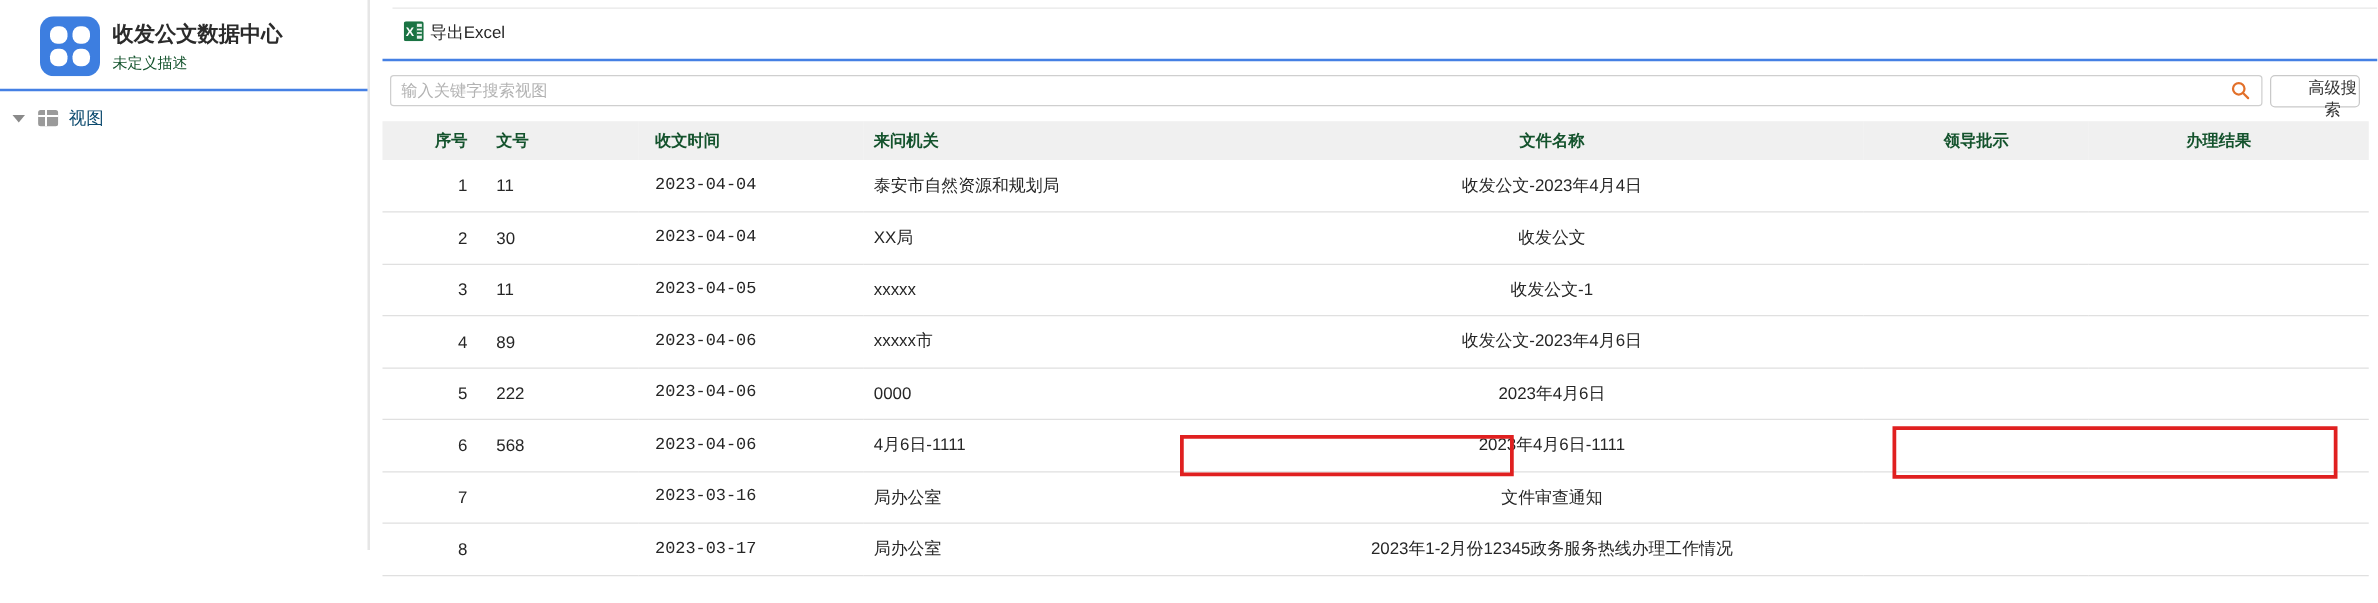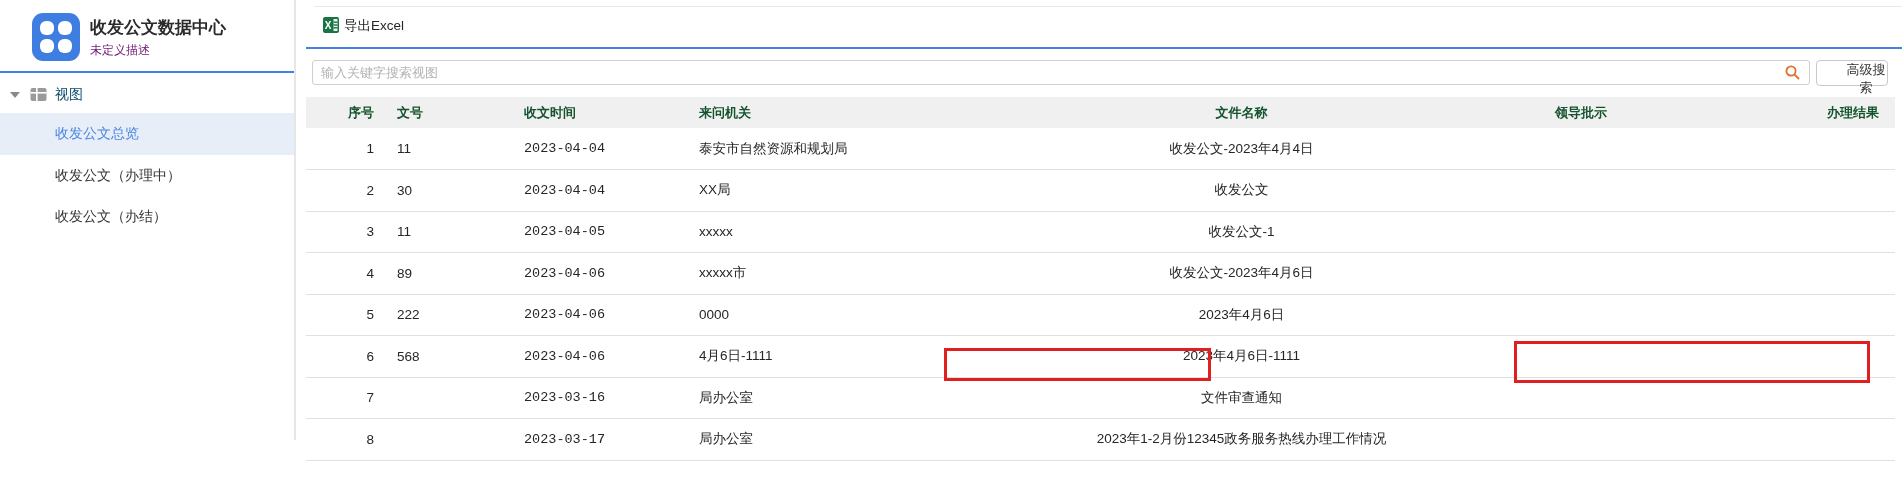--- a/index.html
+++ b/index.html
@@ -8,21 +8,21 @@
     position:relative; overflow:hidden; background:#fff;
     font-family:"Liberation Sans","DejaVu Sans",sans-serif;
     color:#262626; font-size:13px;
   }
 
   
   .sidebar { position:absolute; left:0; top:0; width:296px; height:440px;
              background:#fff; border-right:2px solid #e6e6e6; }
   .app-logo { position:absolute; left:32px; top:13px; width:48px; height:48px; }
   .app-title { position:absolute; left:90px; top:16px; font-size:17px; font-weight:600; color:#2b2b2b; white-space:nowrap; }
-  .app-subtitle { position:absolute; left:90px; top:42px; font-size:12px; color:#701a75; }
+  .app-subtitle { position:absolute; left:90px; top:42px; font-size:12px; color:#14532d; }
   .sidebar-divider { position:absolute; left:0; top:71px; width:294px; height:2px; background:#4580e4; }
   .tree-head { position:absolute; left:0; top:84px; width:294px; height:22px; cursor:pointer; }
   .caret-down { position:absolute; left:10px; top:8px; width:0; height:0;
                 border-left:5px solid transparent; border-right:5px solid transparent;
                 border-top:6px solid #8a8a8a; }
   .grid-icon { position:absolute; left:30px; top:3px; }
   .tree-head-label { position:absolute; left:55px; top:2px; font-size:14px; color:#0c4a6e; }
   .tree-items { position:absolute; left:0; top:113px; width:294px; }
   .tree-item { height:41.5px; line-height:41.5px; padding-left:55px; font-size:14px;
                color:#333; cursor:pointer; white-space:nowrap; }
@@ -53,21 +53,21 @@
   thead th { background:#f0f0f0; height:31px; font-size:13px; font-weight:600;
              color:#14532d; white-space:nowrap; }
   tbody td { height:41.5px; border-bottom:1px solid #e0e0e0; font-size:13.5px;
              color:#262626; white-space:nowrap; overflow:hidden; }
   .c0 { text-align:right; padding-right:10px; }
   .c1 { text-align:left;  padding-left:13px; }
   .c2 { text-align:left;  padding-left:13px;font-family:Liberation Mono, monospace; }
   .c3 { text-align:left;  padding-left:8px; }
   .c4 { text-align:center;  padding-left:8px; }
   .c5 { text-align:center; }
-  .c6 { text-align:right; padding-right:16px; }
+  .c6 { text-align:center; padding-right:16px; }
 
   
   .red-box { position:absolute; border:3px solid #e02020; background:transparent; pointer-events:none; }
   .red-box-file { left:646px; top:348px; width:267px; height:33px; }
   .red-box-result { left:1216px; top:341px; width:356px; height:42px; }
 </style>
 </head>
 <body>
 
 <div class="sidebar">
@@ -89,25 +89,20 @@
     <span class="grid-icon">
       <svg width="17" height="15" viewBox="0 0 17 15">
         <rect x="0.5" y="1" width="16" height="13" rx="2" fill="#9a9a9a"></rect>
         <rect x="0.5" y="5" width="16" height="1.6" fill="#fff"></rect>
         <rect x="6" y="1" width="1.6" height="13" fill="#fff"></rect>
       </svg>
     </span>
     <span class="tree-head-label">视图</span>
   </div>
 
-  <div class="tree-items">
-    <div class="tree-item active">收发公文总览</div>
-    <div class="tree-item">收发公文（办理中）</div>
-    <div class="tree-item">收发公文（办结）</div>
-  </div>
 </div>
 
 <div class="main">
   <div class="toolbar">
     <div class="main-top-border"></div>
     <button class="export-btn">
       <span>
         <svg width="16" height="16" viewBox="0 0 16 16">
           <rect x="0" y="0" width="16" height="16" rx="2" fill="#1a7343"></rect>
           <rect x="10.5" y="2" width="4" height="12" fill="#e9f3ee"></rect>

